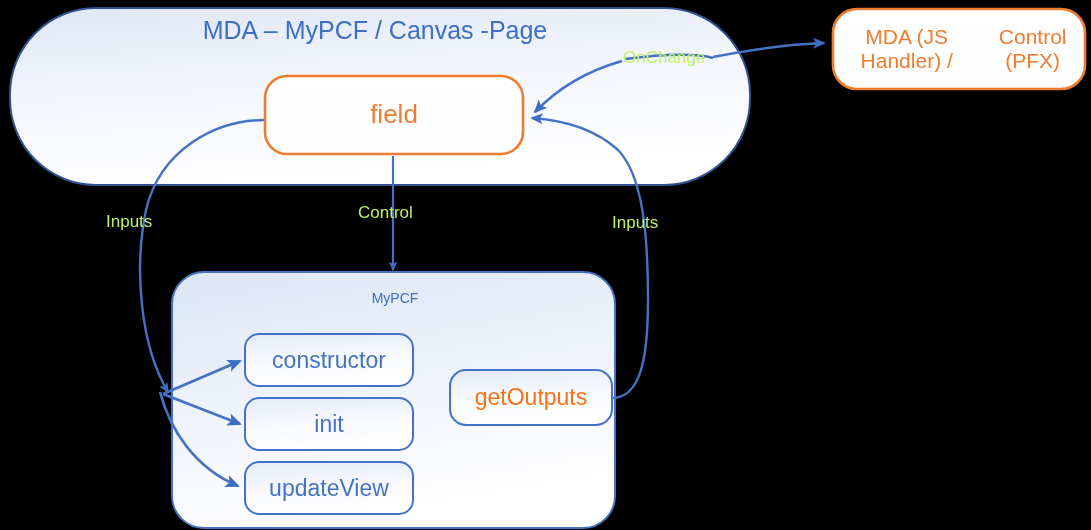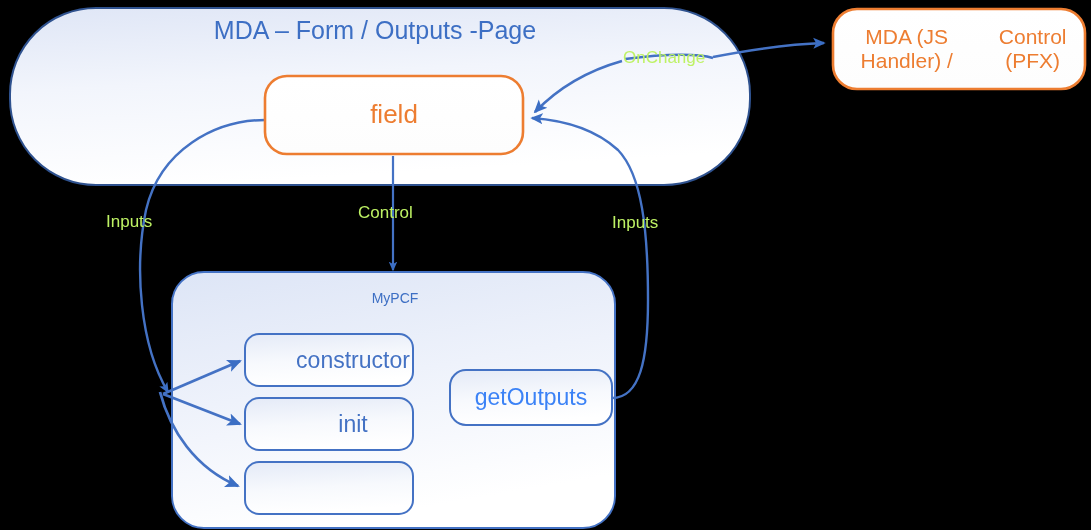--- a/index.html
+++ b/index.html
@@ -48,29 +48,29 @@
     flex-direction: row;
   }
   #mypcf-title {
     left: 175px; top: 281px; width: 440px; height: 34px;
     font-size: 14px;
     color: #3d6fc4;
   }
   .method-label {
     font-size: 23px;
     color: #4472C4;
-    left: 245px; width: 168px; height: 52px; padding-left: 24px;
+    left: 245px; width: 168px; height: 52px;
   }
   #constructor-label { top: 334px; }
   #init-label { top: 398px; }
   #updateview-label { top: 462px; }
   #getoutputs-label {
     left: 450px; top: 370px; width: 162px; height: 55px;
     font-size: 23px;
-    color: #3b82f6;
+    color: #f97316;
   }
   .edge-label {
     position: absolute;
     font-size: 17px;
     color: #bef264;
     pointer-events: none;
     white-space: nowrap;
   }
   #inputs-label  { left: 106px; top: 212px; }
   #control-label { left: 358px; top: 203px; }
@@ -133,33 +133,34 @@
     <rect x="265" y="76" width="258" height="78" rx="22" ry="22" fill="url(#gradWhite)" stroke="#ED7D31" stroke-width="2.6"></rect>
 
     <rect x="833" y="9" width="252" height="80" rx="24" ry="24" fill="url(#gradWhite)" stroke="#ED7D31" stroke-width="2.6"></rect>
 
     <rect x="245" y="334" width="168" height="52" rx="14" ry="14" fill="url(#gradMethod)" stroke="#4472C4" stroke-width="2"></rect>
     <rect x="245" y="398" width="168" height="52" rx="14" ry="14" fill="url(#gradMethod)" stroke="#4472C4" stroke-width="2"></rect>
     <rect x="245" y="462" width="168" height="52" rx="14" ry="14" fill="url(#gradMethod)" stroke="#4472C4" stroke-width="2"></rect>
     <rect x="450" y="370" width="162" height="55" rx="16" ry="16" fill="url(#gradMethod)" stroke="#4472C4" stroke-width="2"></rect>
   </svg>
 
-  <div class="node-label" id="outer-title">MDA – Form / Outputs -Page</div>
+  <div class="node-label" id="outer-title">MDA – MyPCF / Canvas -Page</div>
 
   <div class="node-label" id="field-label">field</div>
 
   <div class="node-label" id="handler-label">
     <span>MDA (JS Handler) /</span>
     <span>Control (PFX)</span>
   </div>
 
   <div class="node-label" id="mypcf-title">MyPCF</div>
 
   <div class="node-label method-label" id="constructor-label">constructor</div>
   <div class="node-label method-label" id="init-label">init</div>
+  <div class="node-label method-label" id="updateview-label">updateView</div>
   <div class="node-label" id="getoutputs-label">getOutputs</div>
 
   <div class="edge-label" id="inputs-label">Inputs</div>
   <div class="edge-label" id="control-label">Control</div>
   <div class="edge-label" id="outputs-label">Inputs</div>
   <div class="edge-label" id="onchange-label">OnChange</div>
 
 </div>
 
 </body></html>

